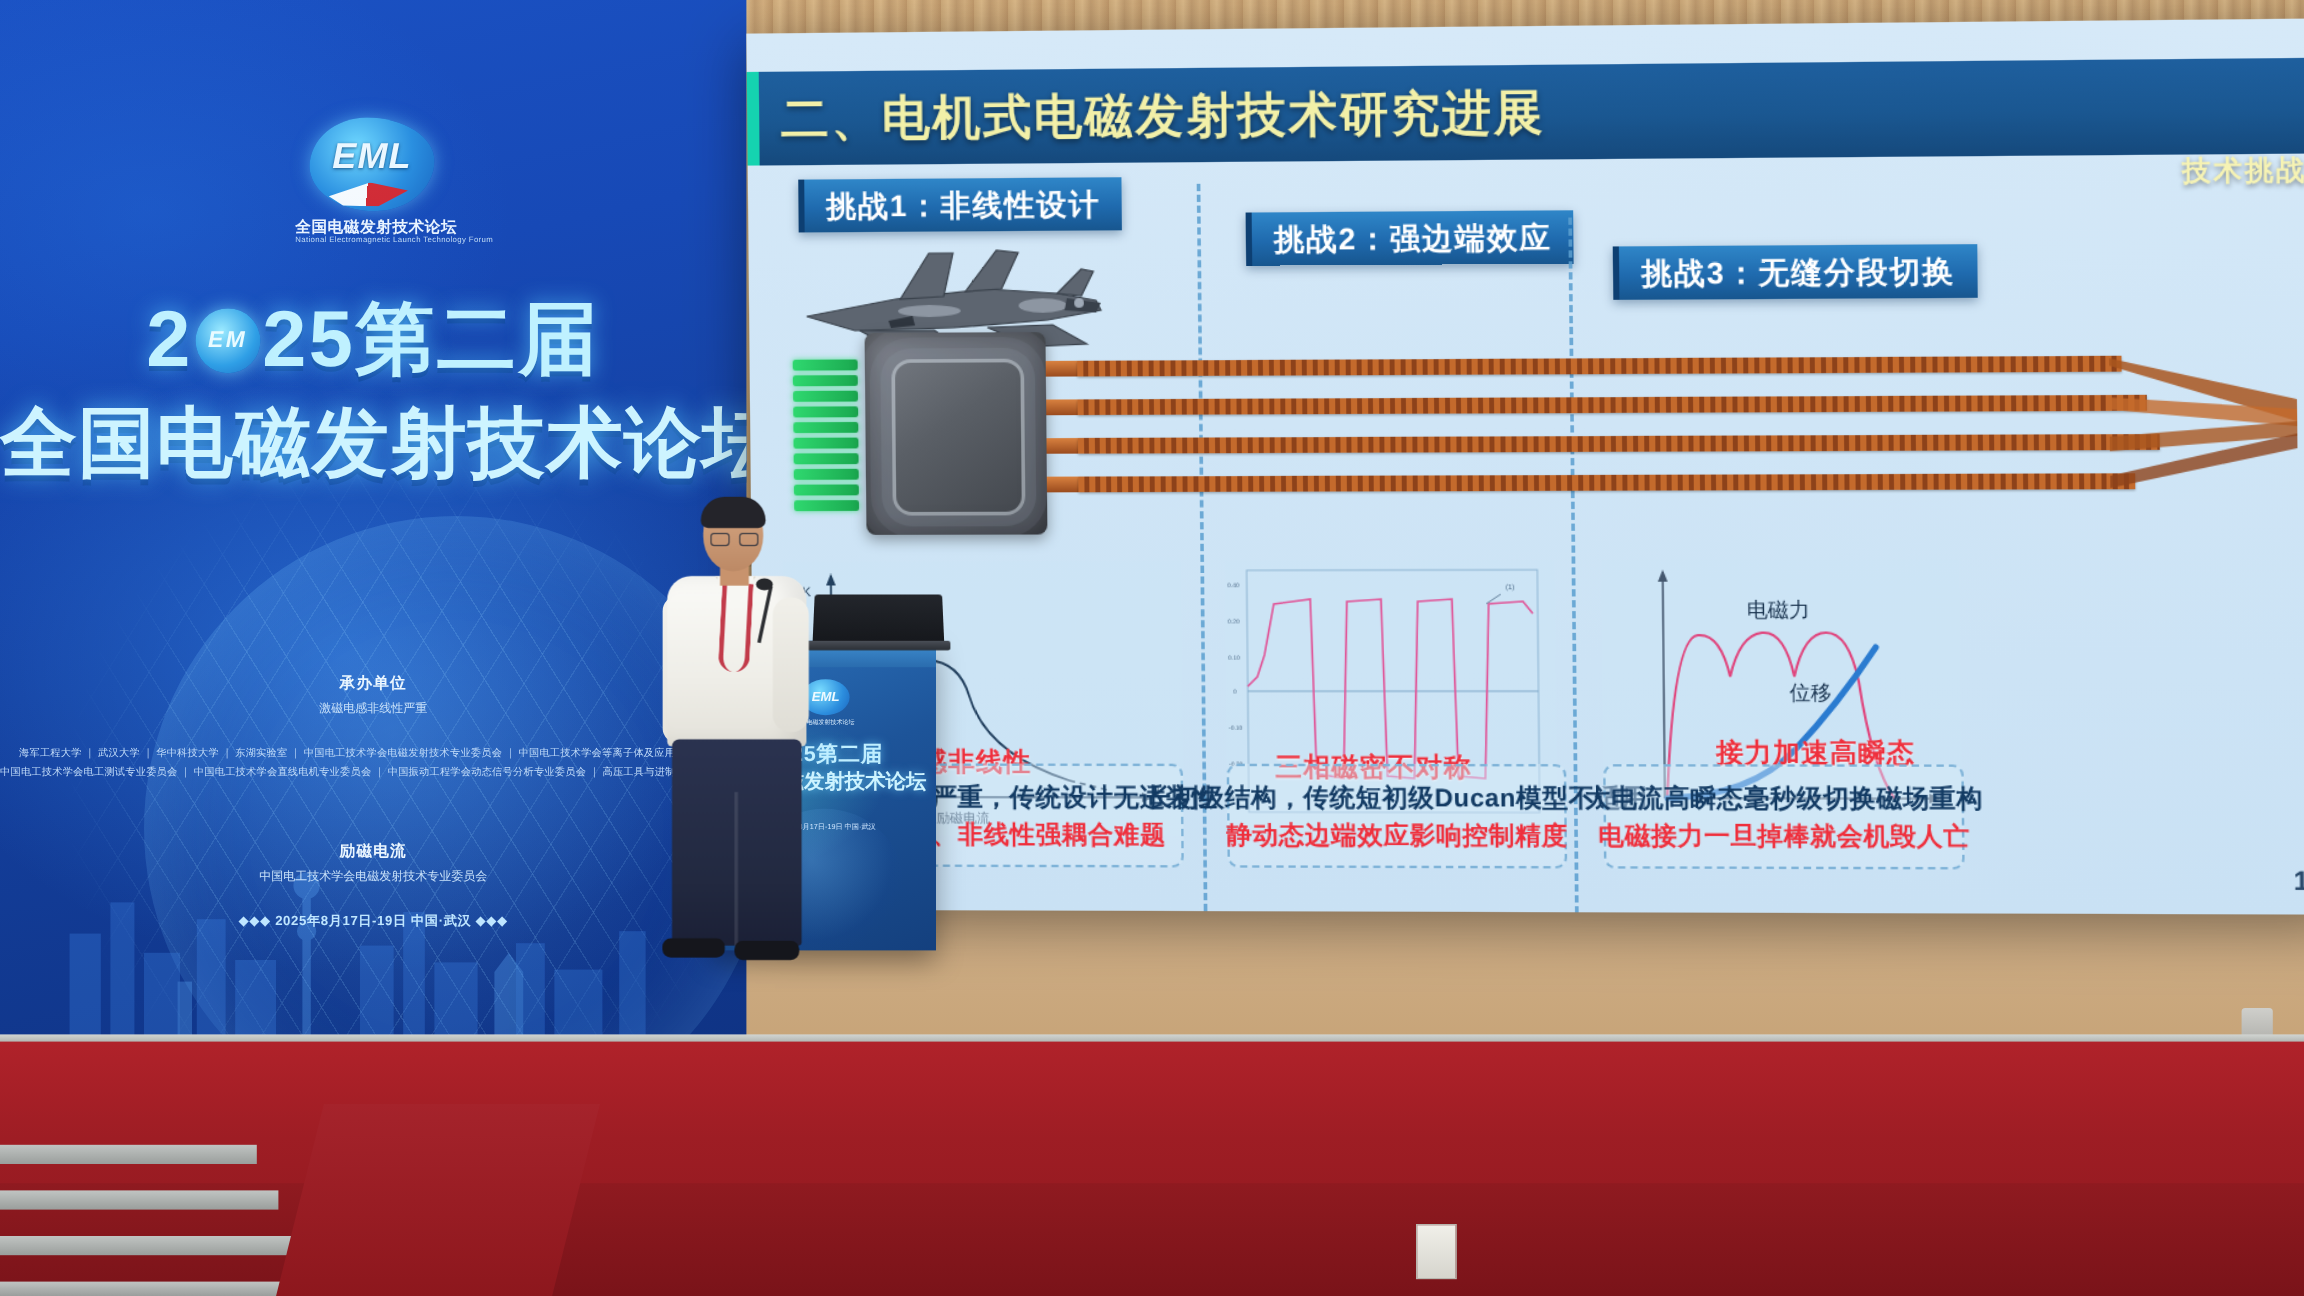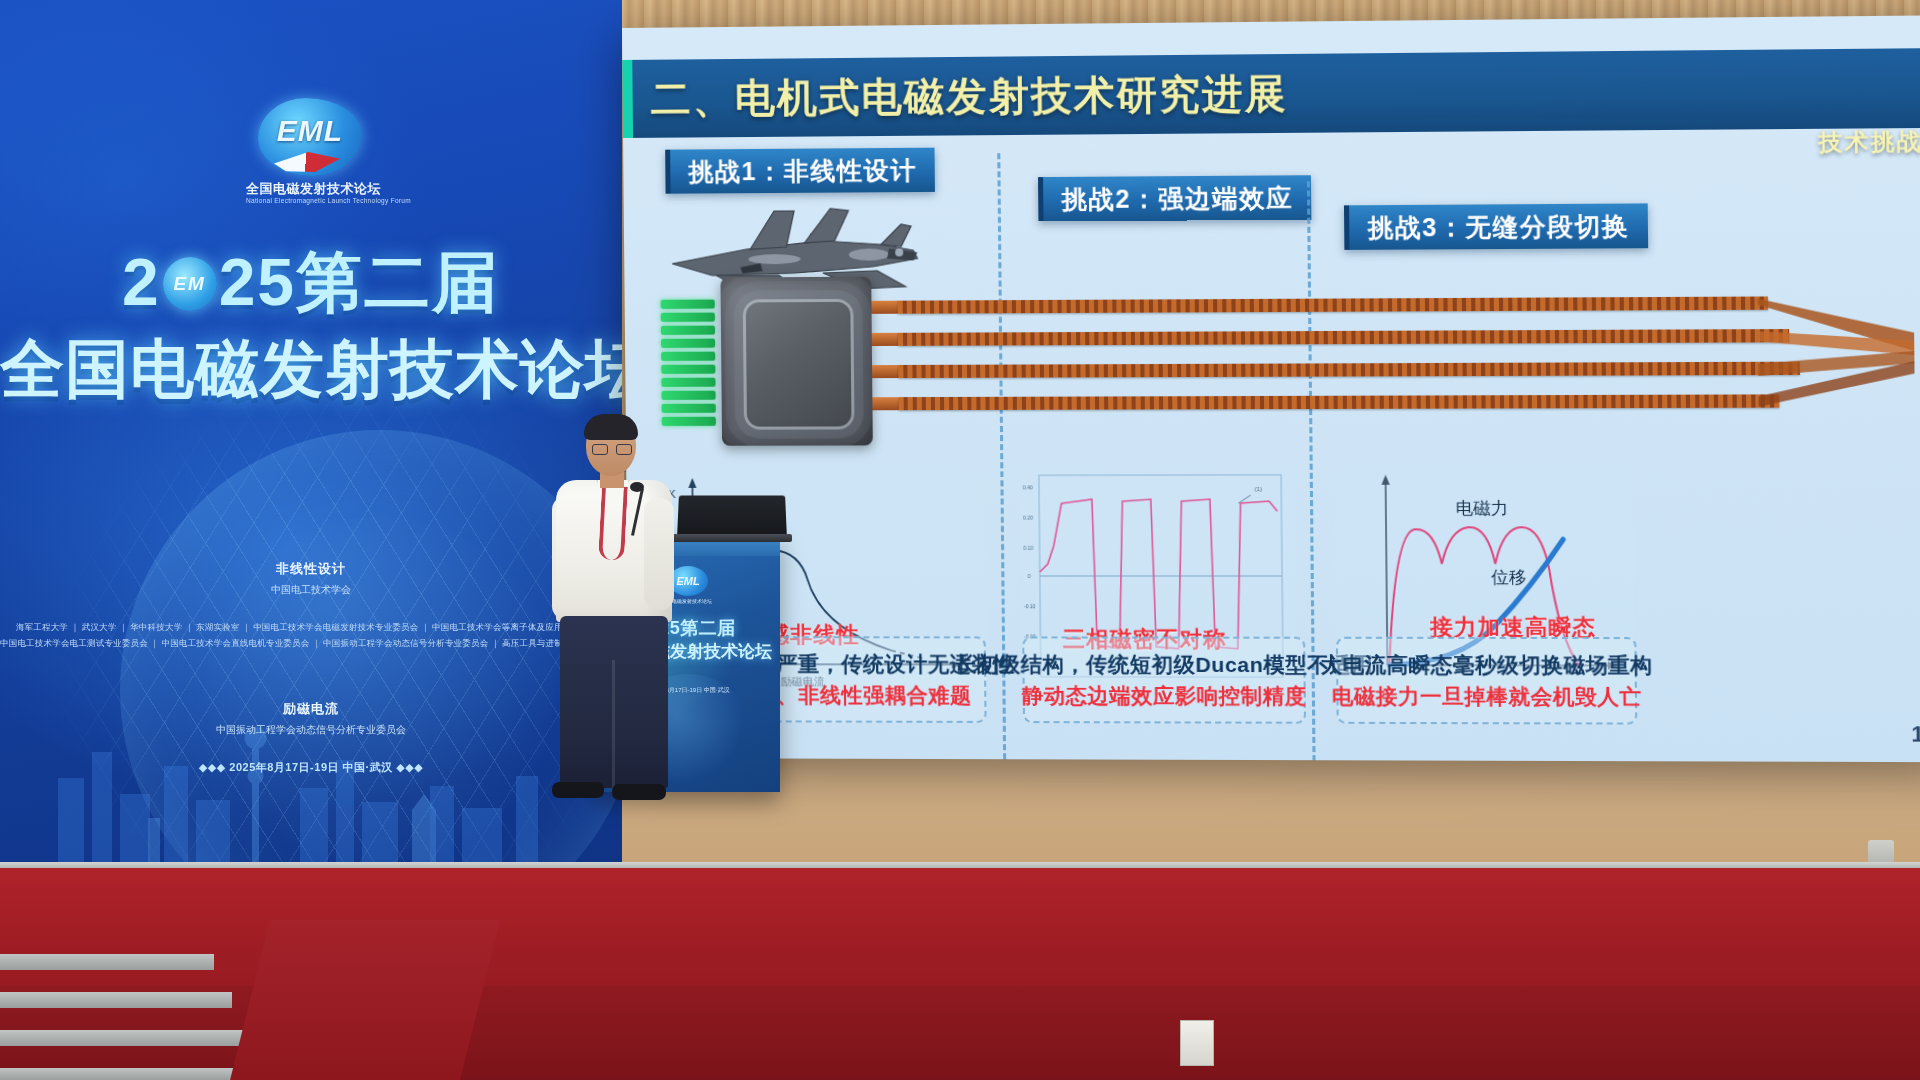--- a/index.html
+++ b/index.html
@@ -390,32 +390,32 @@
       <div class="eml-en">National Electromagnetic Launch Technology Forum</div>
     </div>
 
     <div class="banner-year">
       <span>2</span><span class="emlmark"></span><span>25第二届</span>
     </div>
 
     <div class="banner-title2">全国电磁发射技术论坛</div>
 
     <div class="org-block" style="top:560px">
-      <div class="org-head">非线性设计</div>
-      <div class="org-sub">中国电工技术学会</div>
+      <div class="org-head">承办单位</div>
+      <div class="org-sub">激磁电感非线性严重</div>
     </div>
 
     <div class="org-block" style="top:618px">
       <div class="org-row">海军工程大学 ｜ 武汉大学 ｜ 华中科技大学 ｜ 东湖实验室 ｜ 中国电工技术学会电磁发射技术专业委员会 ｜ 中国电工技术学会等离子体及应用专业委员会</div>
       <div class="org-row">中国电工技术学会电工测试专业委员会 ｜ 中国电工技术学会直线电机专业委员会 ｜ 中国振动工程学会动态信号分析专业委员会 ｜ 高压工具与进制及与测控技术管理等级</div>
     </div>
 
     <div class="org-block" style="top:700px">
       <div class="org-head">励磁电流</div>
-      <div class="org-sub">中国振动工程学会动态信号分析专业委员会</div>
+      <div class="org-sub">中国电工技术学会电磁发射技术专业委员会</div>
     </div>
 
     <div class="org-block" style="top:760px">
       <div class="org-date">◆◆◆ 2025年8月17日-19日  中国·武汉 ◆◆◆</div>
     </div>
   </div>
 
   <div class="screen">
    <div class="slide">
 

